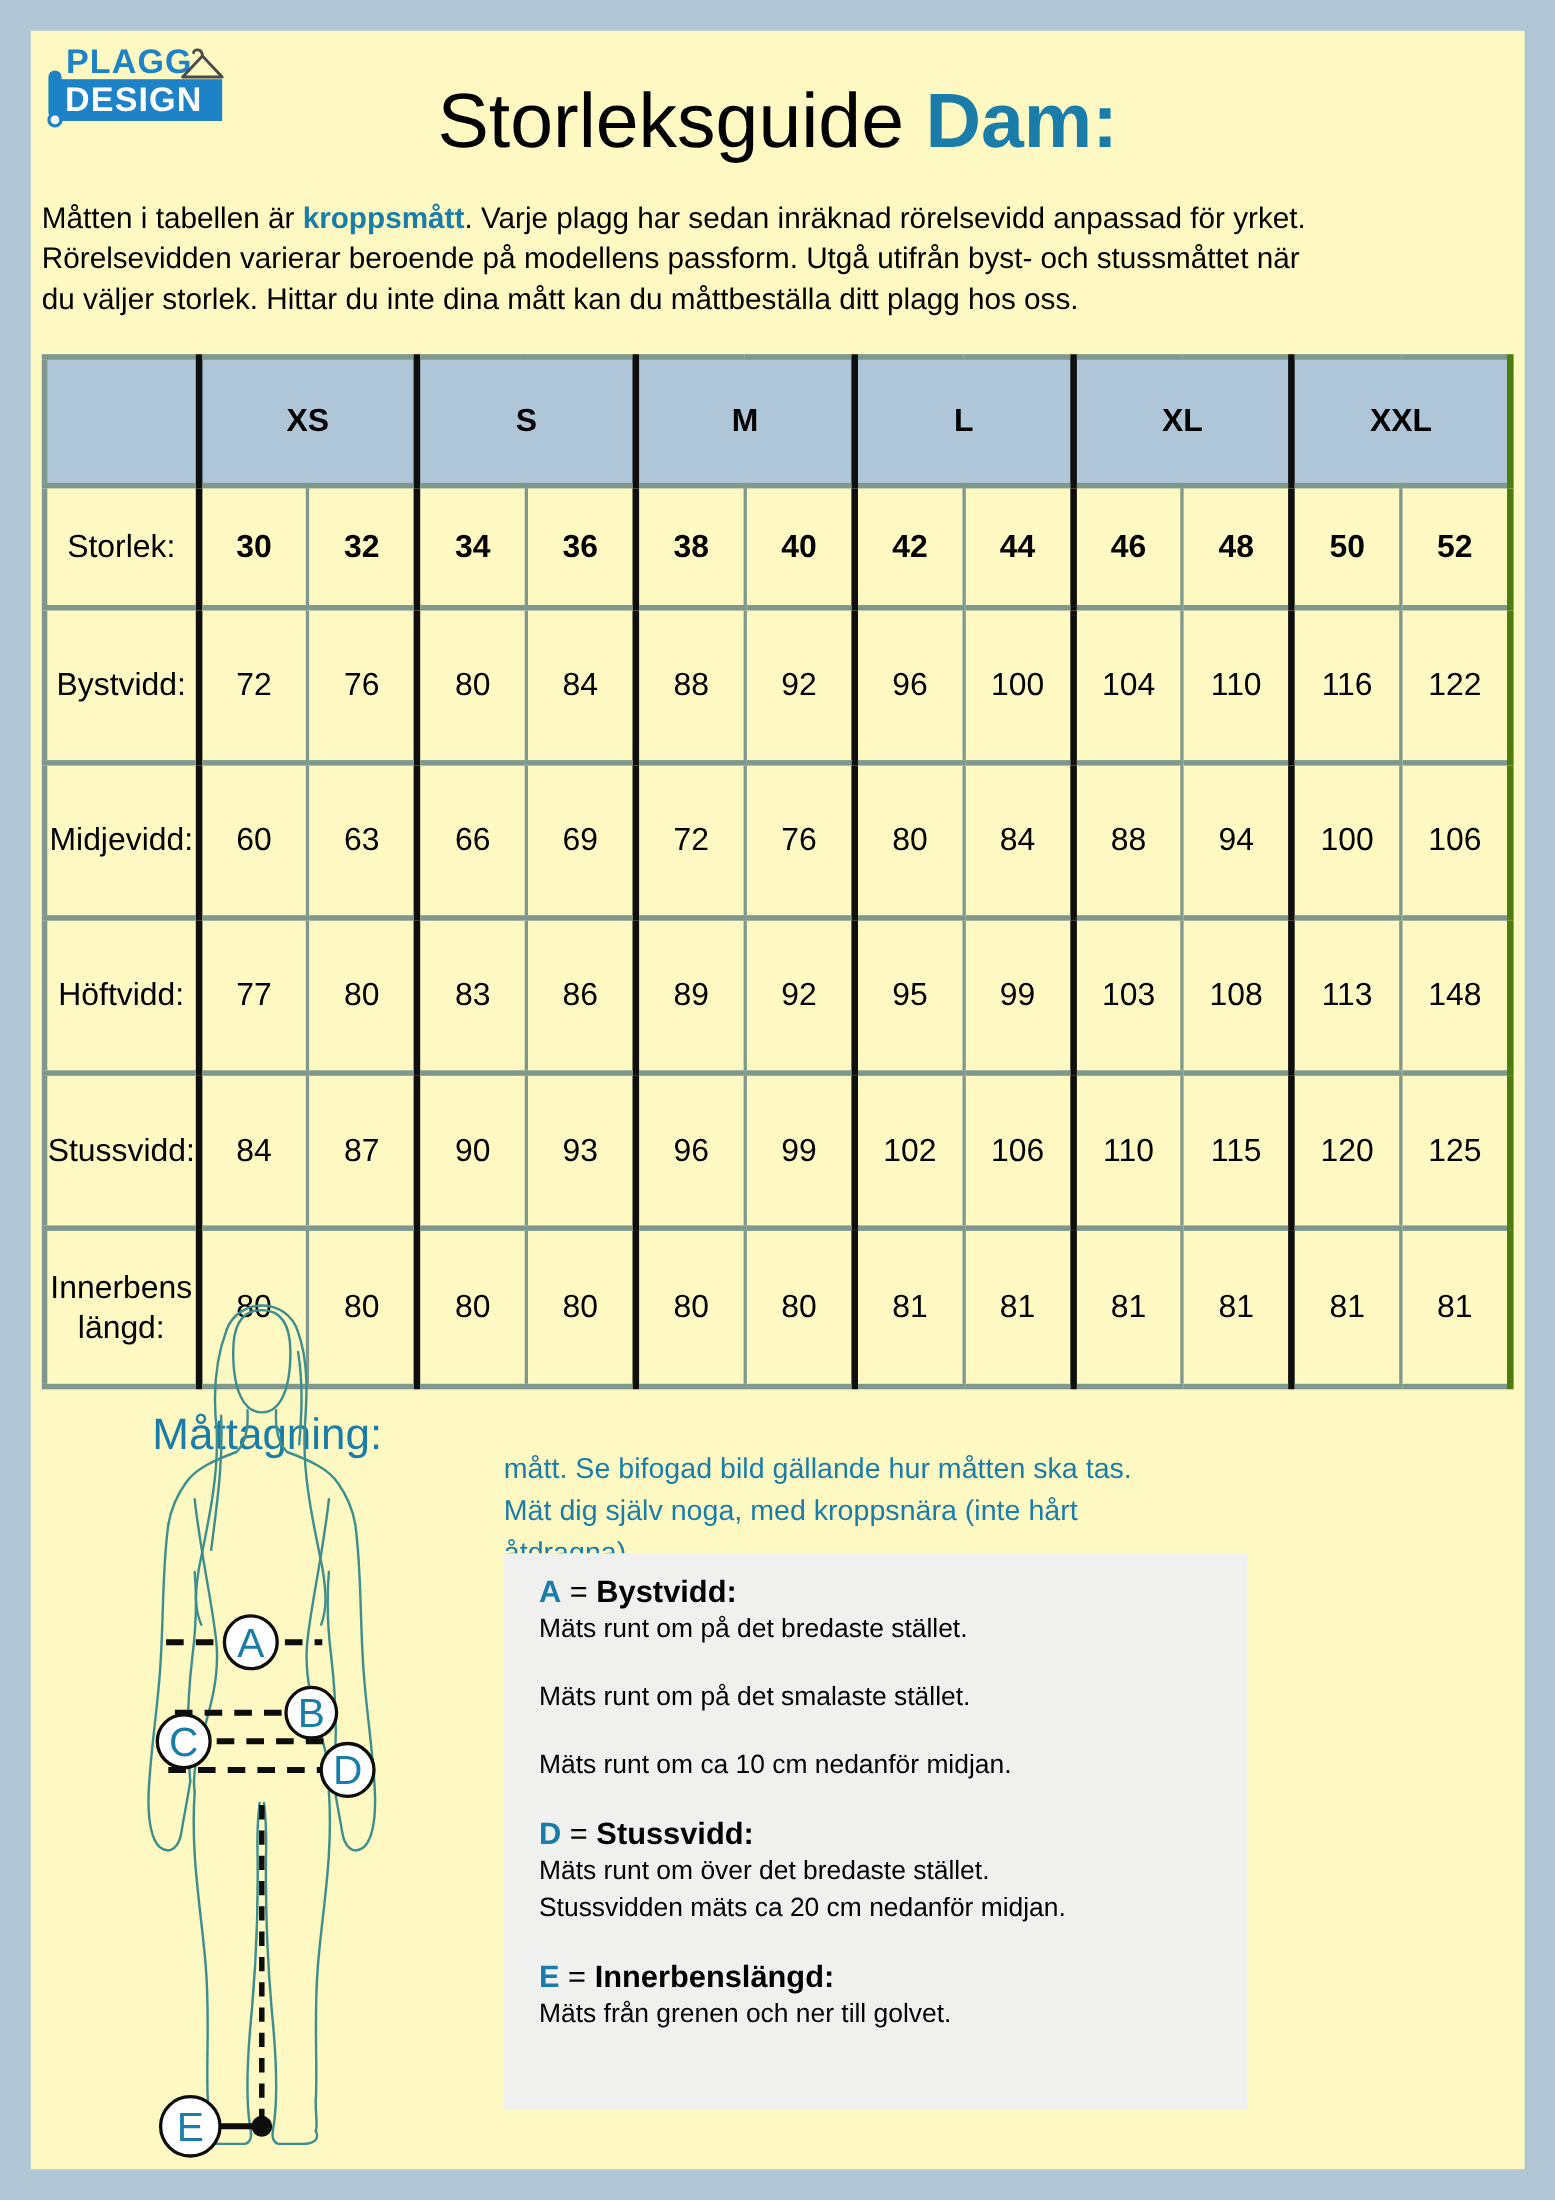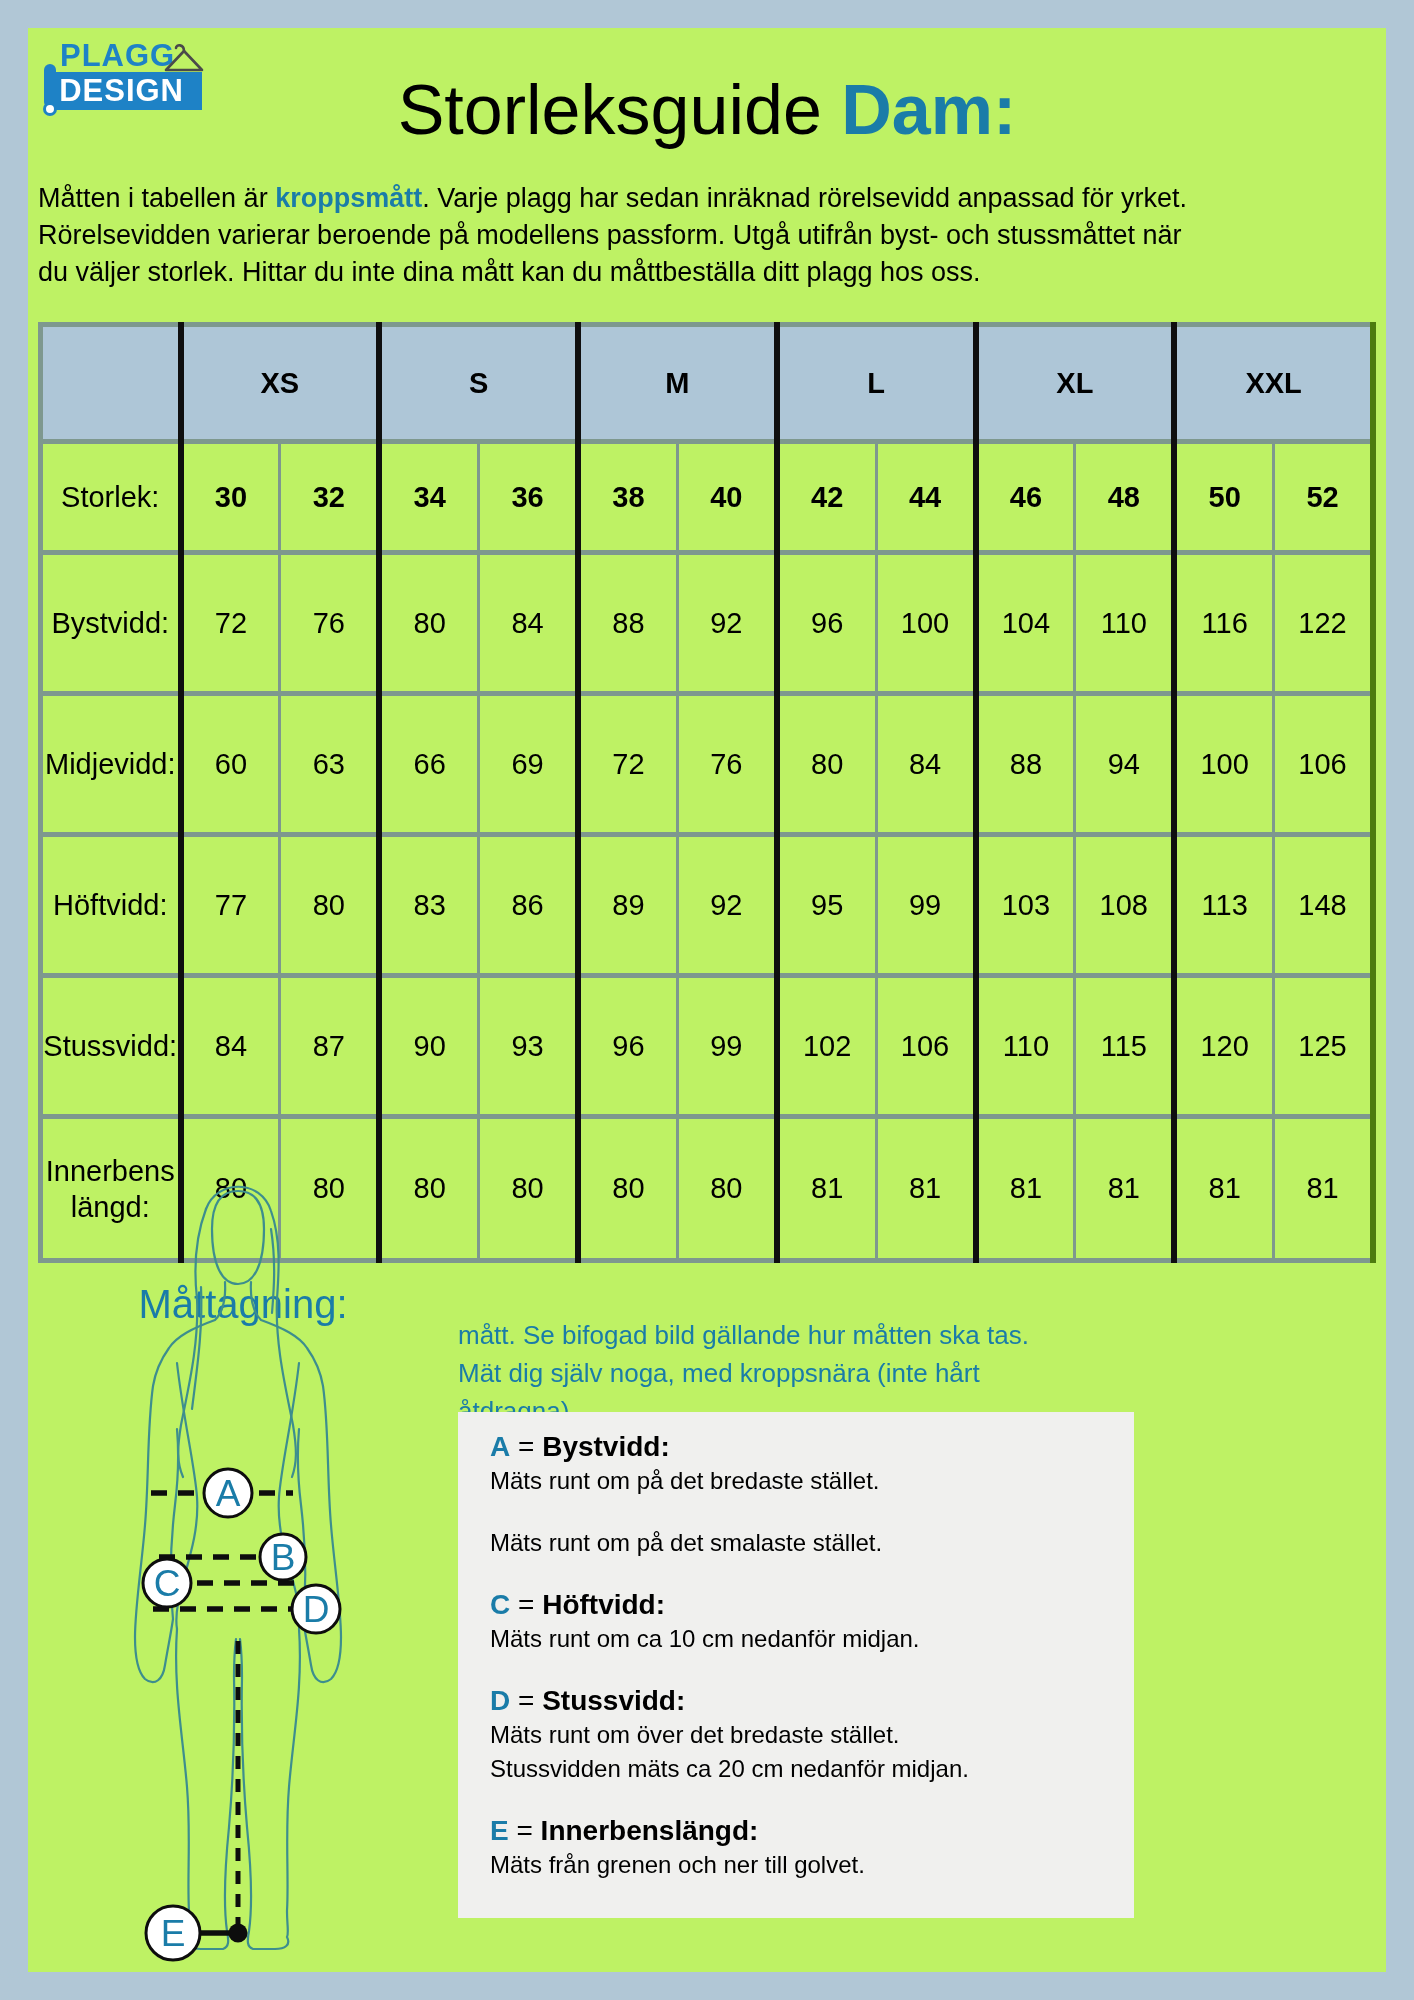--- a/index.html
+++ b/index.html
@@ -1,18 +1,18 @@
 <!DOCTYPE html>
 <html><head>
 <meta charset="utf-8">
 <style>
   html,body{margin:0;padding:0;background:#888;}
   .canvas{position:relative;width:1414px;height:2000px;background:#b1c7d6;overflow:hidden;
           font-family:"Liberation Sans","DejaVu Sans",sans-serif;}
-  .page{position:absolute;left:28px;top:28px;width:1358px;height:1944px;background:#bef264;}
+  .page{position:absolute;left:28px;top:28px;width:1358px;height:1944px;background:#fef9c3;}
 
   
   .logo{position:absolute;left:16px;top:12px;width:190px;height:72px;}
   .logo .roll{position:absolute;left:0;top:24px;width:12px;height:44px;background:#1e82c6;border-radius:6px;}
   .logo .roll-ring{position:absolute;left:-1px;top:62px;width:8px;height:8px;border:3px solid #1e82c6;border-radius:50%;background:#fff;}
   .logo .word1{position:absolute;left:16px;top:0px;font-size:31px;font-weight:800;color:#1e82c6;letter-spacing:1px;line-height:31px;}
   .logo .hanger{position:absolute;left:118px;top:0px;}
   .logo .bar{position:absolute;left:10px;top:32px;width:130px;height:38px;background:#1e82c6;color:#fff;
              font-size:31px;font-weight:800;letter-spacing:1px;text-align:right;line-height:38px;padding-right:18px;}
 
@@ -265,21 +265,20 @@
 
     <div class="infobox" id="info-items">
         <div class="item">
           <div class="item-head"><span class="letter">A</span><span class="eq"> = </span><span class="term">Bystvidd:</span></div>
           <div class="desc">Mäts runt om på det bredaste stället.</div>
         </div>
         <div class="item">
           <div class="desc">Mäts runt om på det smalaste stället.</div>
         </div>
         <div class="item">
-          <div class="item-head"><span class="letter">C</span><span class="eq"> = </span><span class="term">Höftvidd:</span></div>
           <div class="desc">Mäts runt om ca 10 cm nedanför midjan.</div>
         </div>
         <div class="item">
           <div class="item-head"><span class="letter">D</span><span class="eq"> = </span><span class="term">Stussvidd:</span></div>
           <div class="desc">Mäts runt om över det bredaste stället.</div>
           <div class="desc">Stussvidden mäts ca 20 cm nedanför midjan.</div>
         </div>
         <div class="item">
           <div class="item-head"><span class="letter">E</span><span class="eq"> = </span><span class="term">Innerbenslängd:</span></div>
           <div class="desc">Mäts från grenen och ner till golvet.</div>

